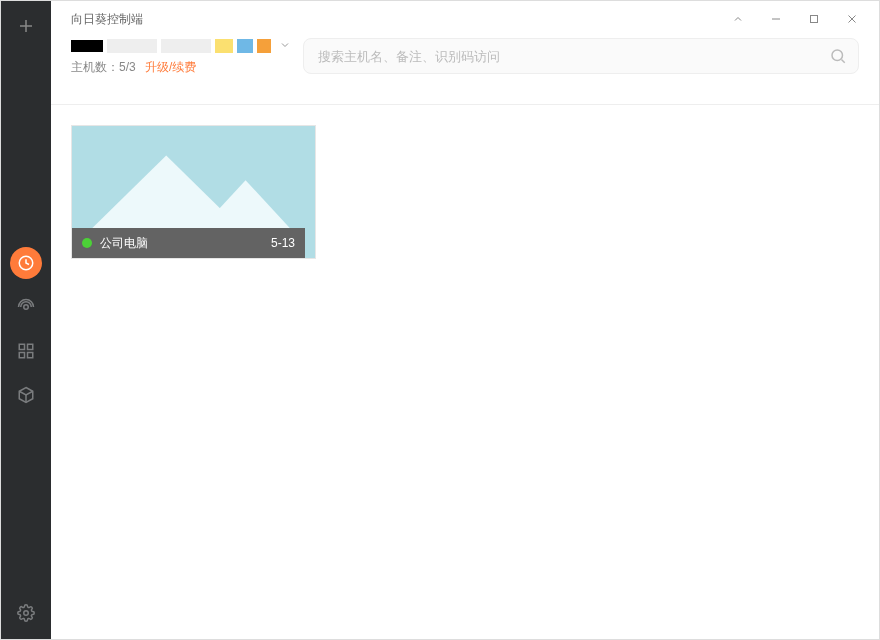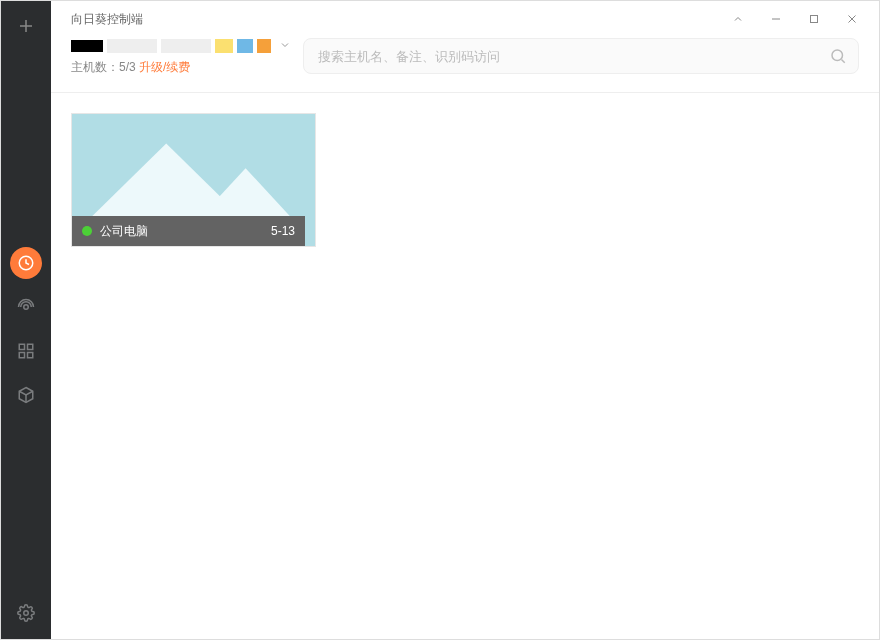--- a/index.html
+++ b/index.html
@@ -57,21 +57,21 @@
     }
     
     .main {
       flex: 1;
       display: flex;
       flex-direction: column;
       background: #fbfbfb;
     }
     
     .header {
-      height: 92px;
+      height: 104px;
       background: #fff;
       border-bottom: 1px solid #eee;
       display: flex;
       flex-direction: column;
       padding: 0 20px 0 20px;
       position: relative;
     }
     .titlebar {
       display: flex;
       align-items: center;
@@ -127,20 +127,21 @@
       margin-left: 4px;
       color: #999;
       cursor: pointer;
     }
     .host-info {
       font-size: 12px;
       color: #888;
     }
     .upgrade-link {
       color: #ff7b3a;
+      margin-left: 6px;
       cursor: pointer;
       text-align: right;
     }
     .search-wrap {
       flex: 1;
       position: relative;
       display: flex;
       align-items: center;
     }
     .search-input {

